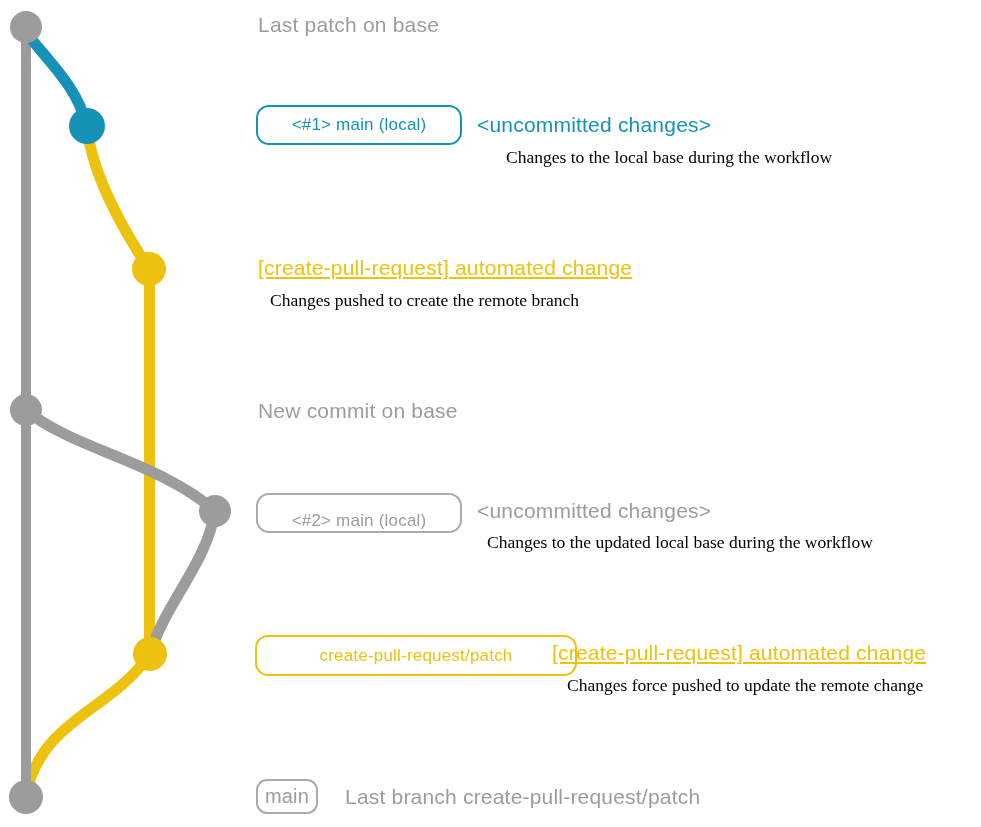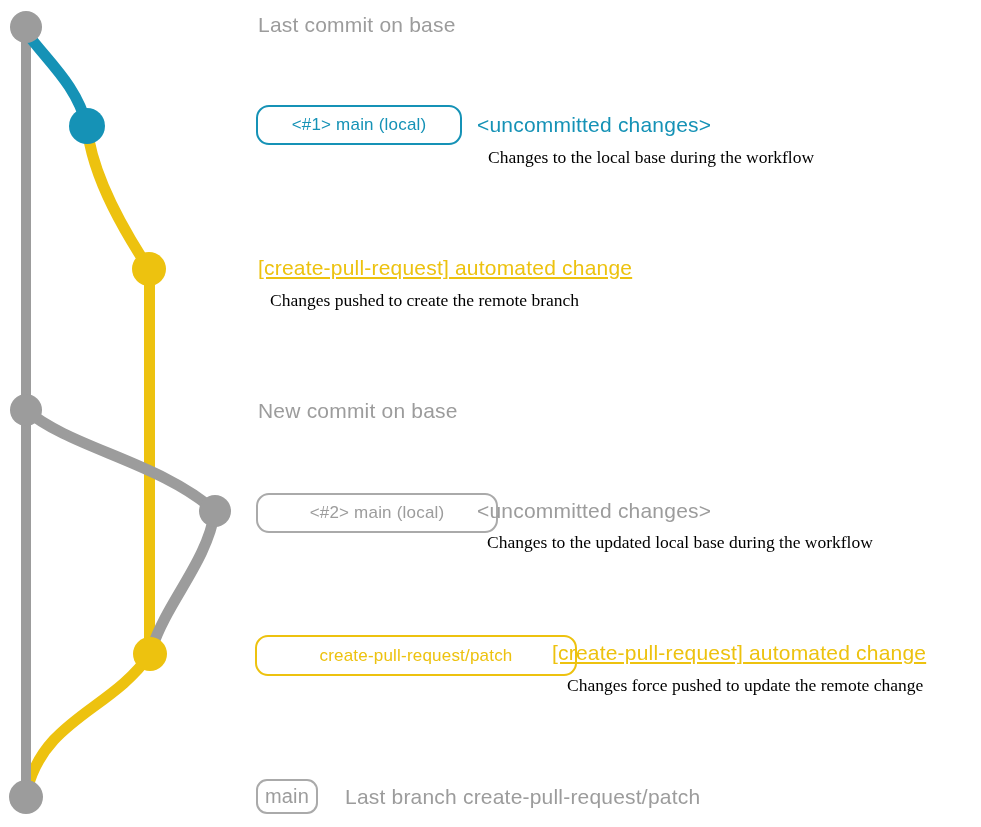--- a/index.html
+++ b/index.html
@@ -64,34 +64,34 @@
 
     <circle cx="26" cy="27" r="16" class="fill-gray"></circle>
     <circle cx="87" cy="126" r="18" class="fill-teal"></circle>
     <circle cx="149" cy="269" r="17" class="fill-yellow"></circle>
     <circle cx="26" cy="410" r="16" class="fill-gray"></circle>
     <circle cx="215" cy="511" r="16" class="fill-gray"></circle>
     <circle cx="150" cy="654" r="17" class="fill-yellow"></circle>
     <circle cx="26" cy="797" r="17" class="fill-gray"></circle>
   </svg>
 
-  <div class="lbl sans gray-text" style="left:258px;top:12px;line-height:26px;">Last commit on base</div>
+  <div class="lbl sans gray-text" style="left:258px;top:12px;line-height:26px;">Last patch on base</div>
 
   <div class="branch-box box-teal" style="left:256px;top:105px;width:206px;height:40px;">
     <span>&lt;#1&gt; main (local)</span>
   </div>
   <div class="lbl sans teal-text" style="left:477px;top:112px;line-height:26px;">&lt;uncommitted changes&gt;</div>
-  <div class="lbl serif" style="left:488px;top:146px;line-height:22px;">Changes to the local base during the workflow</div>
+  <div class="lbl serif" style="left:506px;top:146px;line-height:22px;">Changes to the local base during the workflow</div>
 
   <div class="lbl sans yellow-text" style="left:258px;top:255px;line-height:26px;">[create-pull-request] automated change</div>
   <div class="lbl serif" style="left:270px;top:289px;line-height:22px;">Changes pushed to create the remote branch</div>
 
   <div class="lbl sans gray-text" style="left:258px;top:398px;line-height:26px;text-align:center;">New commit on base</div>
 
-  <div class="branch-box box-gray" style="left:256px;top:493px;width:242px;height:40px;">
+  <div class="branch-box box-gray" style="left:256px;top:493px;width:206px;height:40px;align-items:flex-end;">
     <span>&lt;#2&gt; main (local)</span>
   </div>
   <div class="lbl sans gray-text" style="left:477px;top:498px;line-height:26px;">&lt;uncommitted changes&gt;</div>
   <div class="lbl serif" style="left:487px;top:531px;line-height:22px;">Changes to the updated local base during the workflow</div>
 
   <div class="branch-box box-yellow" style="left:255px;top:635px;width:322px;height:41px;">
     <span>create-pull-request/patch</span>
   </div>
   <div class="lbl sans yellow-text" style="left:552px;top:640px;line-height:26px;">[create-pull-request] automated change</div>
   <div class="lbl serif" style="left:567px;top:674px;line-height:22px;">Changes force pushed to update the remote change</div>

